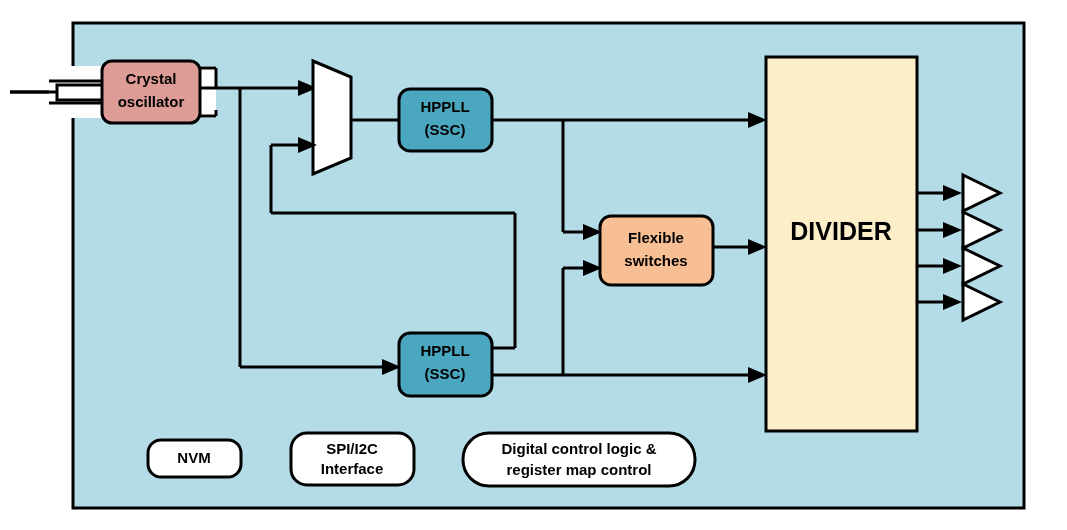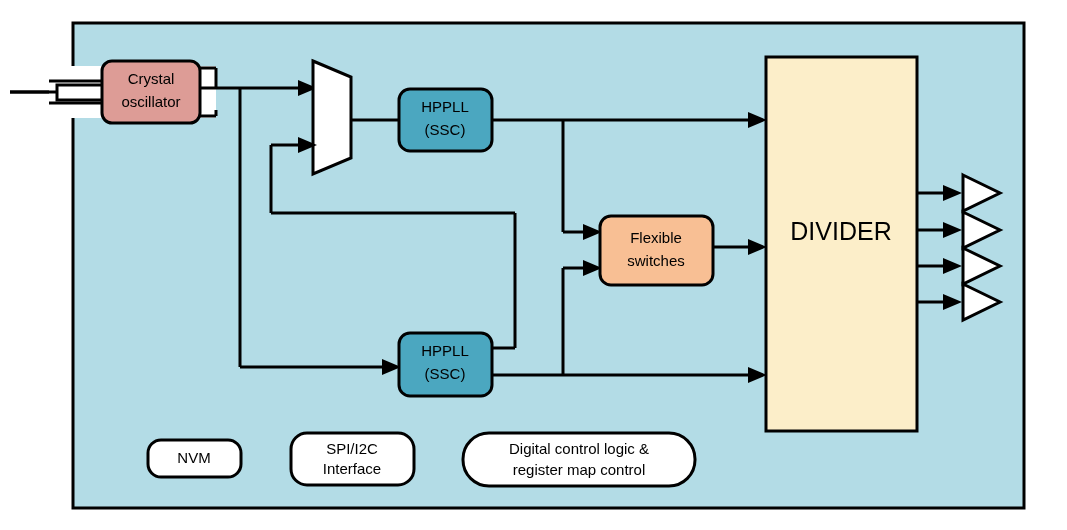--- a/index.html
+++ b/index.html
@@ -7,20 +7,21 @@
     padding: 0;
     background: #ffffff;
   }
   #diagram-root {
     position: relative;
     width: 1067px;
     height: 530px;
     background: #ffffff;
     font-family: "Liberation Sans", sans-serif;
     overflow: hidden;
+    font-weight: bold;
   }
   svg { display: block; }
   .blk-text {
     font-family: "Liberation Sans", sans-serif;
     font-size: 15px;
     fill: #000000;
     text-anchor: middle;
     dominant-baseline: middle;
   }
   .divider-text {

